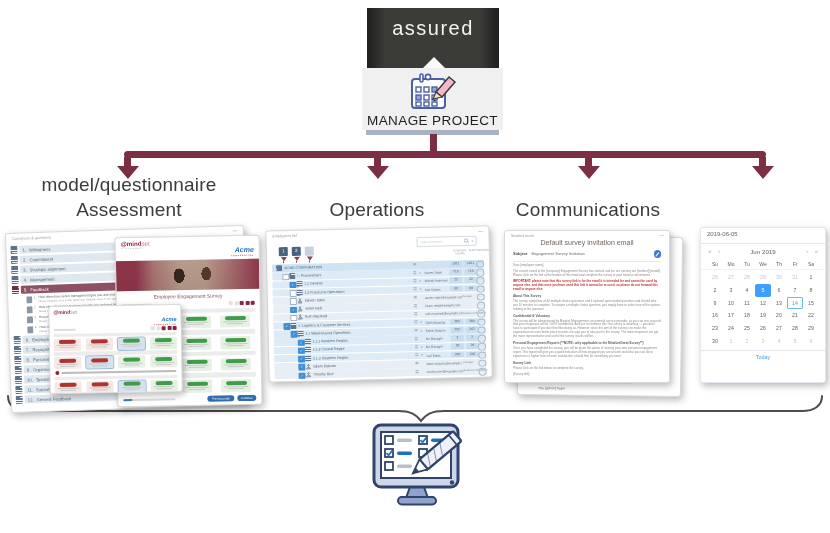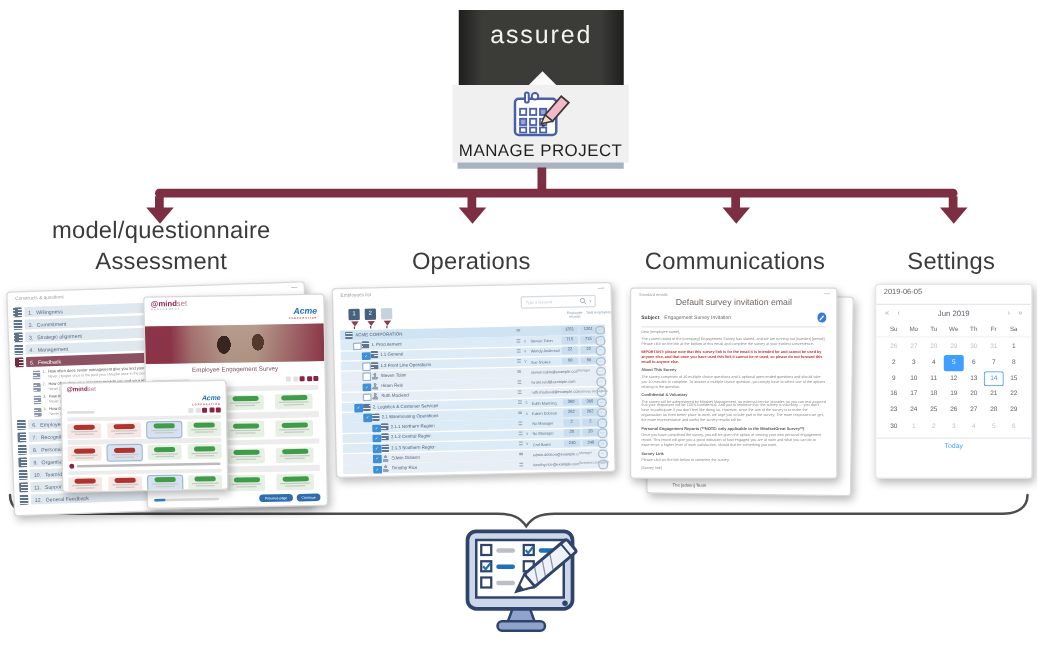--- a/index.html
+++ b/index.html
@@ -239,21 +239,20 @@
     <div class="ahead" style="left:577.5px;"></div>
     <div class="ahead" style="left:751.5px;"></div>
   </div>
 
   <div class="lbl" style="left:9px;top:172px;width:240px;">
     <div>model/questionnaire</div>
     <div>Assessment</div>
   </div>
   <div class="lbl" style="left:307px;top:197px;width:140px;">Operations</div>
   <div class="lbl" style="left:508px;top:197px;width:160px;">Communications</div>
-  <div class="lbl" style="left:696px;top:197px;width:130px;">Settings</div>
 
   <div class="win" id="win-constructs">
     <div class="winttl">Constructs &amp; questions</div>
     <div class="winmin">—</div>
     <div id="constructs-rows">
         <div class="c-row">
           <div class="c-drag"></div>
           <div class="c-bar">
             <span>1.</span>
             <span>Willingness</span>

